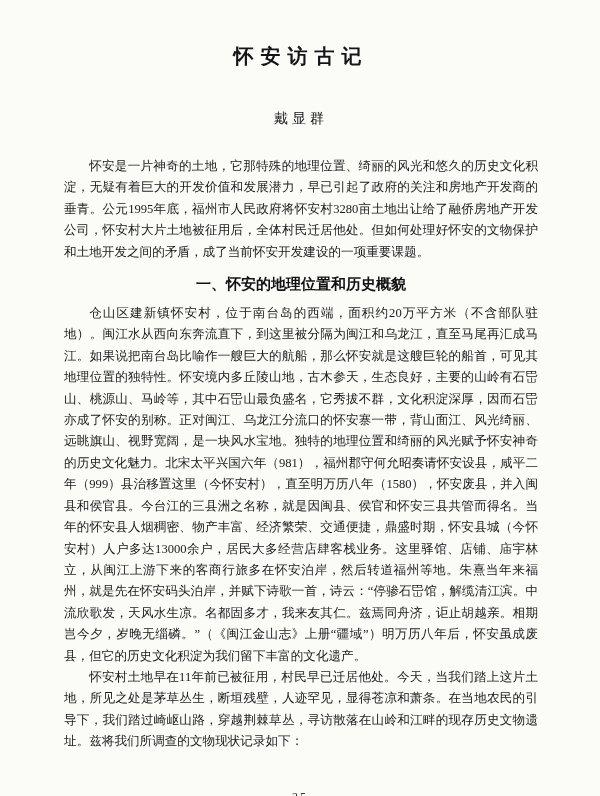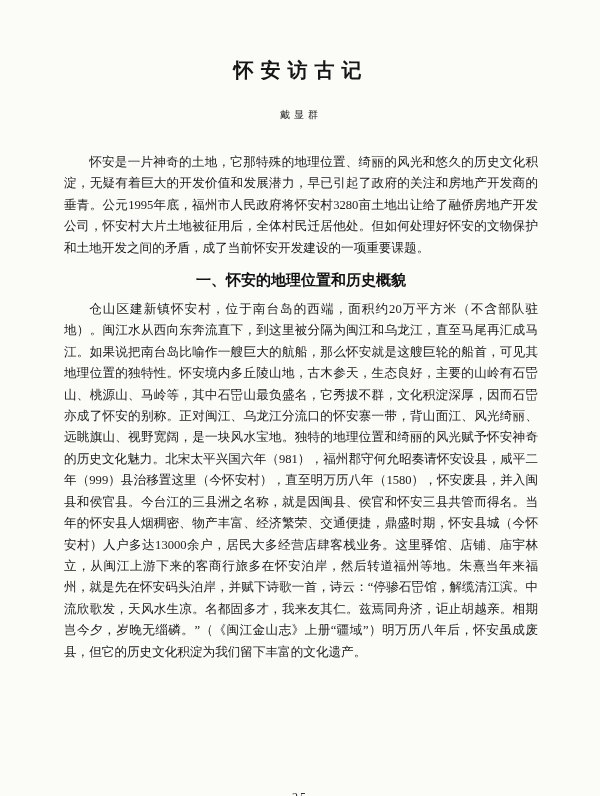--- a/index.html
+++ b/index.html
@@ -11,36 +11,36 @@
   .page {
     position: relative;
     width: 600px;
     height: 796px;
     margin: 0 auto;
     background: #fbfbf8;
     color: #151515;
     overflow: hidden;
   }
   .content {
-    padding: 48px 62px 0 64px;
+    padding: 34px 62px 0 64px;
   }
   .doc-title {
     text-align: center;
     font-size: 20px;
     font-weight: bold;
     letter-spacing: 7px;
     line-height: 28px;
     margin: 8px 0 0 0;
   }
   .doc-author {
     text-align: center;
-    font-size: 10px;
+    font-size: 14px;
     letter-spacing: 4px;
     line-height: 18px;
-    margin-top: 22px;
+    margin-top: 40px;
   }
   .body-text {
     font-size: 12.6px;
     line-height: 21.4px;
     text-align: justify;
     text-justify: inter-character;
     color: #1a1a1a;
   }
   .para {
     text-indent: 2em;
@@ -80,18 +80,19 @@
 
     <div class="body-text">
 
       <p class="para first-para">怀安是一片神奇的土地，它那特殊的地理位置、绮丽的风光和悠久的历史文化积淀，无疑有着巨大的开发价值和发展潜力，早已引起了政府的关注和房地产开发商的垂青。公元1995年底，福州市人民政府将怀安村3280亩土地出让给了融侨房地产开发公司，怀安村大片土地被征用后，全体村民迁居他处。但如何处理好怀安的文物保护和土地开发之间的矛盾，成了当前怀安开发建设的一项重要课题。</p>
 
       <div class="section-heading">一、怀安的地理位置和历史概貌</div>
 
       <p class="para">仓山区建新镇怀安村，位于南台岛的西端，面积约20万平方米（不含部队驻地）。闽江水从西向东奔流直下，到这里被分隔为闽江和乌龙江，直至马尾再汇成马江。如果说把南台岛比喻作一艘巨大的航船，那么怀安就是这艘巨轮的船首，可见其地理位置的独特性。怀安境内多丘陵山地，古木参天，生态良好，主要的山岭有石岊山、桃源山、马岭等，其中石岊山最负盛名，它秀拔不群，文化积淀深厚，因而石岊亦成了怀安的别称。正对闽江、乌龙江分流口的怀安寨一带，背山面江、风光绮丽、远眺旗山、视野宽阔，是一块风水宝地。独特的地理位置和绮丽的风光赋予怀安神奇的历史文化魅力。北宋太平兴国六年（981），福州郡守何允昭奏请怀安设县，咸平二年（999）县治移置这里（今怀安村），直至明万历八年（1580），怀安废县，并入闽县和侯官县。今台江的三县洲之名称，就是因闽县、侯官和怀安三县共管而得名。当年的怀安县人烟稠密、物产丰富、经济繁荣、交通便捷，鼎盛时期，怀安县城（今怀安村）人户多达13000余户，居民大多经营店肆客栈业务。这里驿馆、店铺、庙宇林立，从闽江上游下来的客商行旅多在怀安泊岸，然后转道福州等地。朱熹当年来福州，就是先在怀安码头泊岸，并赋下诗歌一首，诗云：“停骖石岊馆，解缆清江滨。中流欣歌发，天风水生凉。名都固多才，我来友其仁。兹焉同舟济，讵止胡越亲。相期岂今夕，岁晚无缁磷。”（《闽江金山志》上册“疆域”）明万历八年后，怀安虽成废县，但它的历史文化积淀为我们留下丰富的文化遗产。</p>
 
 
+      <p class="para">怀安村土地早在11年前已被征用，村民早已迁居他处。今天，当我们踏上这片土地，所见之处是茅草丛生，断垣残壁，人迹罕见，显得苍凉和萧条。在当地农民的引导下，我们踏过崎岖山路，穿越荆棘草丛，寻访散落在山岭和江畔的现存历史文物遗址。兹将我们所调查的文物现状记录如下：</p>
 
     </div>
   </div>
 
   <div class="page-number">— 25 —</div>
 </div>
 
 </body></html>

